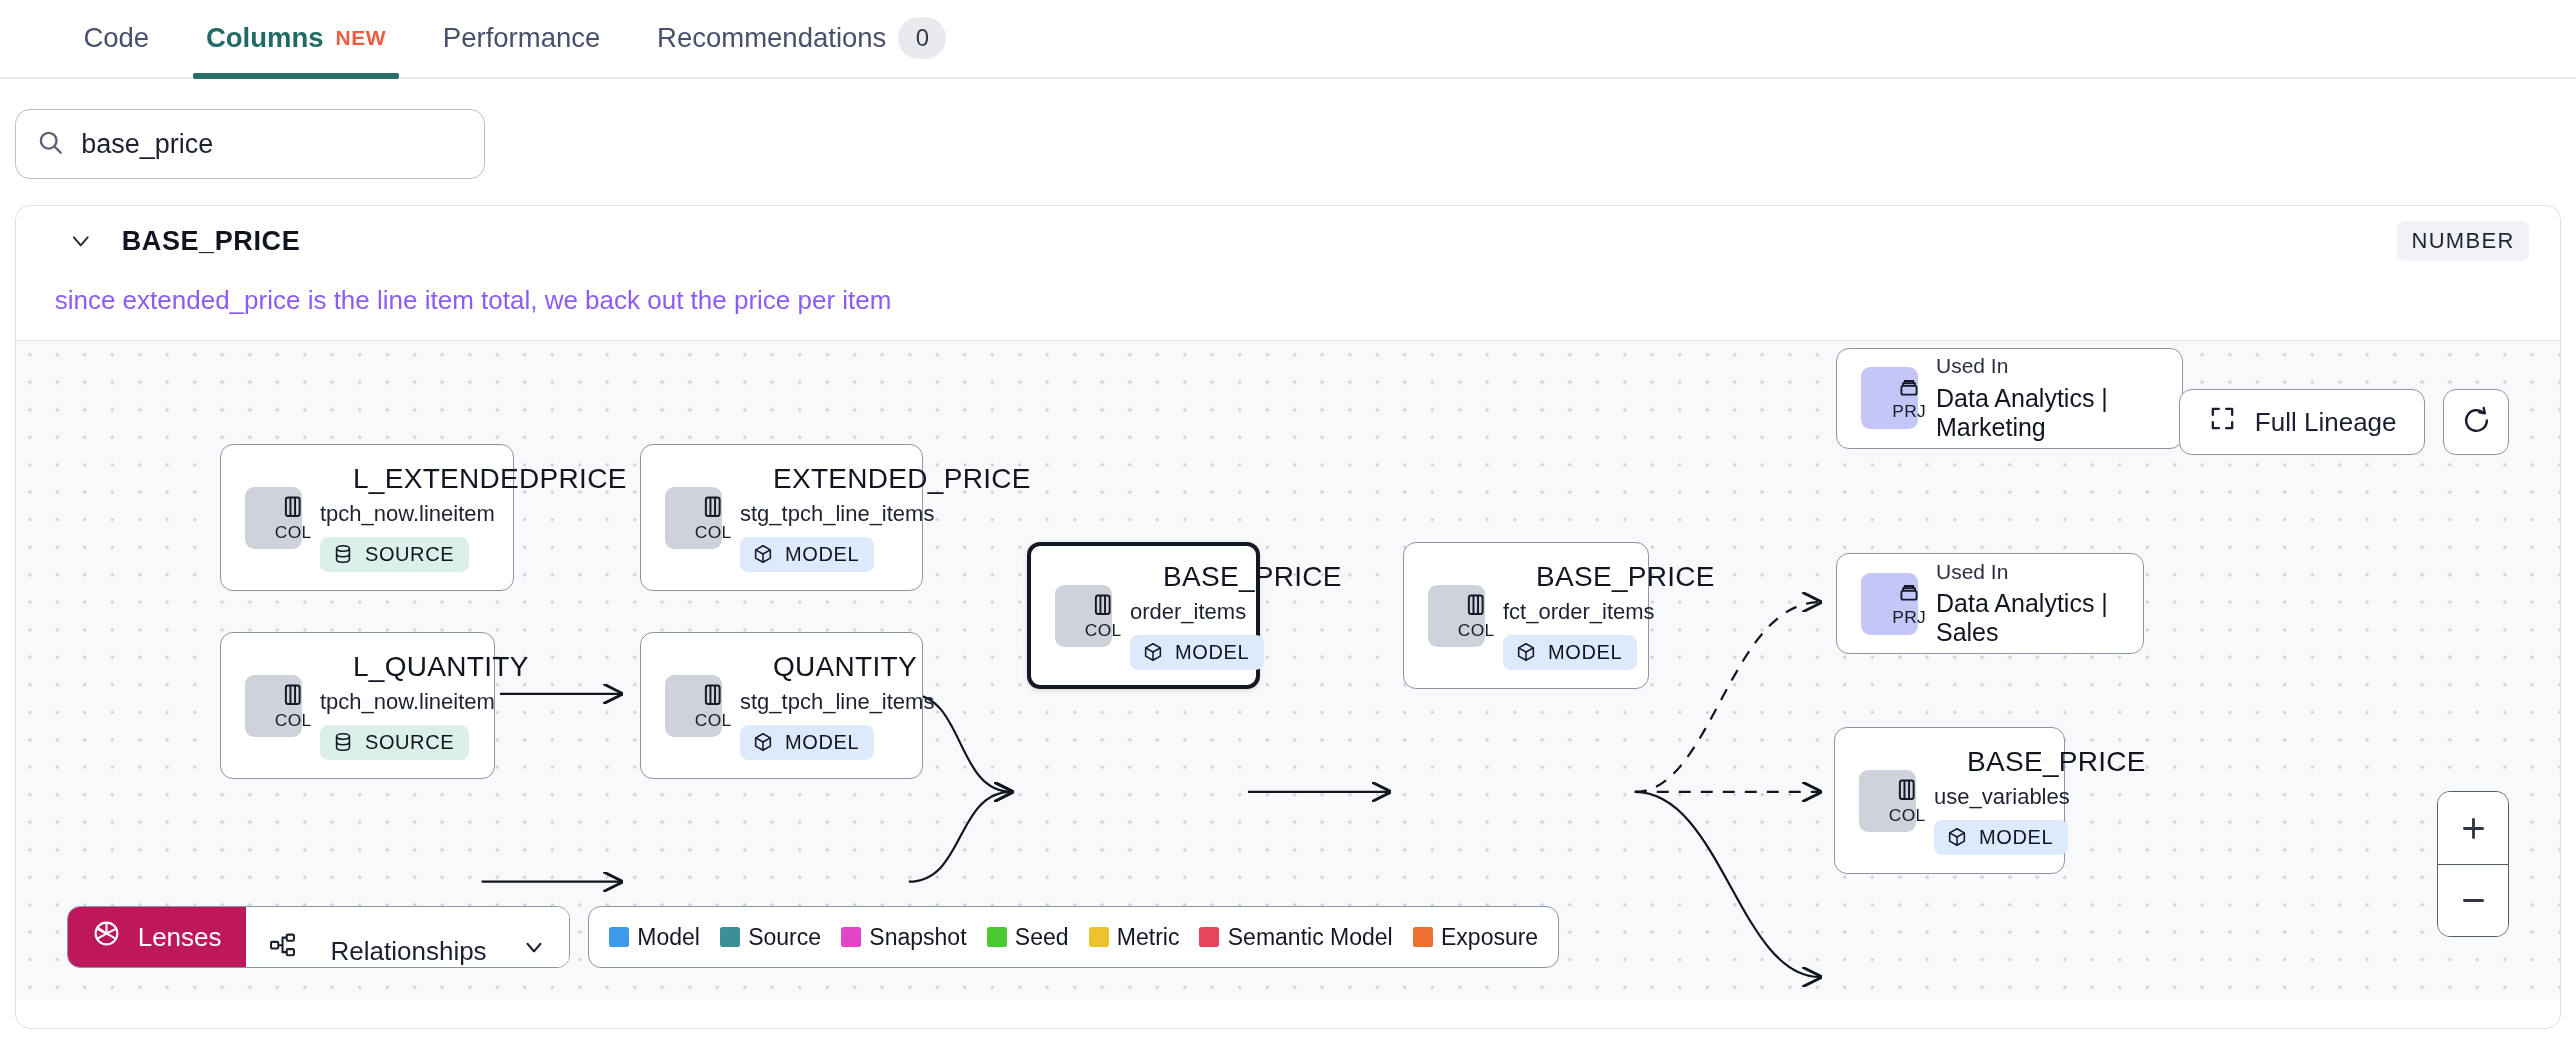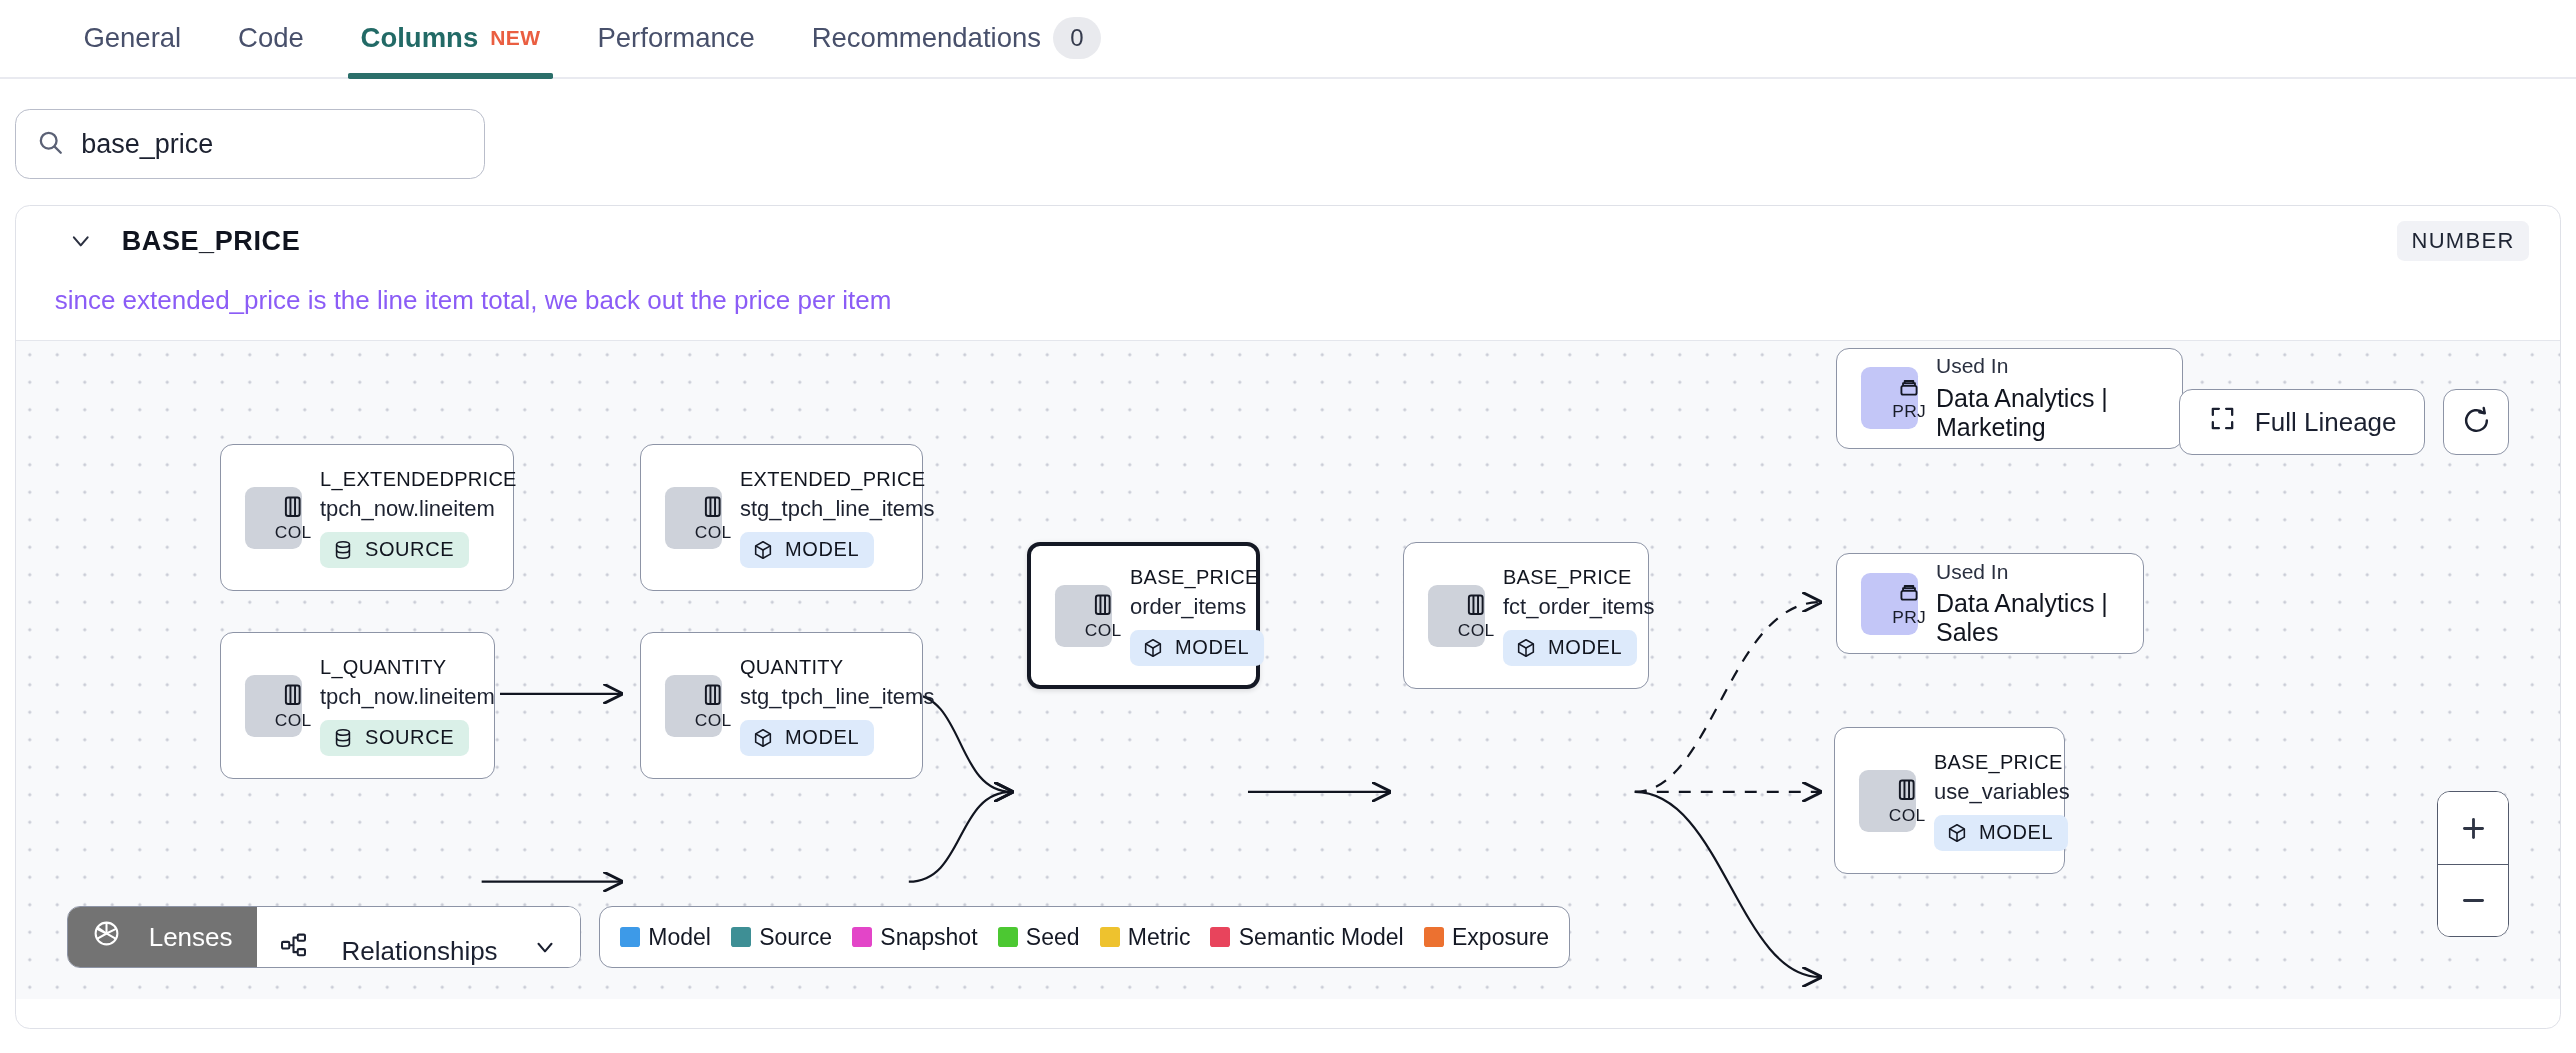--- a/index.html
+++ b/index.html
@@ -168,21 +168,21 @@
     display: flex;
     flex-direction: column;
     align-items: center;
     justify-content: center;
     gap: 1.8px;
     padding-left: 40px;
   }
   .node-kind.prj { background: #c3c6f7; }
   .node-kind .kind-text { font-size: 17.4px; color: #181c28; letter-spacing: 0.3px; }
   .node-body { display: flex; flex-direction: column; gap: 5.5px; }
-  .node-title { font-size: 20px; color: #11151f; letter-spacing: 0.3px; }
+  .node-title { font-size: 28px; color: #11151f; letter-spacing: 0.3px; margin-left: 33px; }
   .node-sub { font-size: 22px; color: #1d2230; }
   .node-tag {
     margin-top: 4.6px;
     align-self: flex-start;
     display: flex;
     align-items: center;
     gap: 11px;
     padding: 6.4px 14.7px 6.4px 12px;
     border-radius: 8.3px;
     font-size: 20px;
@@ -254,25 +254,25 @@
   }
   .lenses-group {
     display: flex;
     border: 1.8px solid #8d94a6;
     border-radius: 13px;
     overflow: hidden;
     background: #fff;
     height: 62px;
   }
   .lenses-btn {
-    background: #737373;
+    background: #be185d;
     color: #fff;
     display: flex;
     align-items: center;
-    gap: 28px;
+    gap: 17px;
     padding: 0 24px;
     font-size: 26px;
     cursor: pointer;
   }
   .rel-btn {
     display: flex;
     align-items: flex-end;
     gap: 34px;
     padding: 0 22px;
     font-size: 26px;
@@ -291,23 +291,20 @@
     background: #fff;
   }
   .legend-item { display: flex; align-items: center; gap: 8.3px; }
   .legend-swatch { width: 20px; height: 20px; border-radius: 2.8px; }
   .legend-text { font-size: 23px; color: #141824; }
 </style>
 </head>
 <body>
 
 <div class="tabbar">
-  <div class="tab">
-    <span class="tab-label">General</span>
-  </div>
   <div class="tab">
     <span class="tab-label">Code</span>
   </div>
   <div class="tab active">
     <span class="tab-label">Columns</span>
     <span class="new-badge">NEW</span>
   </div>
   <div class="tab">
     <span class="tab-label">Performance</span>
   </div>

